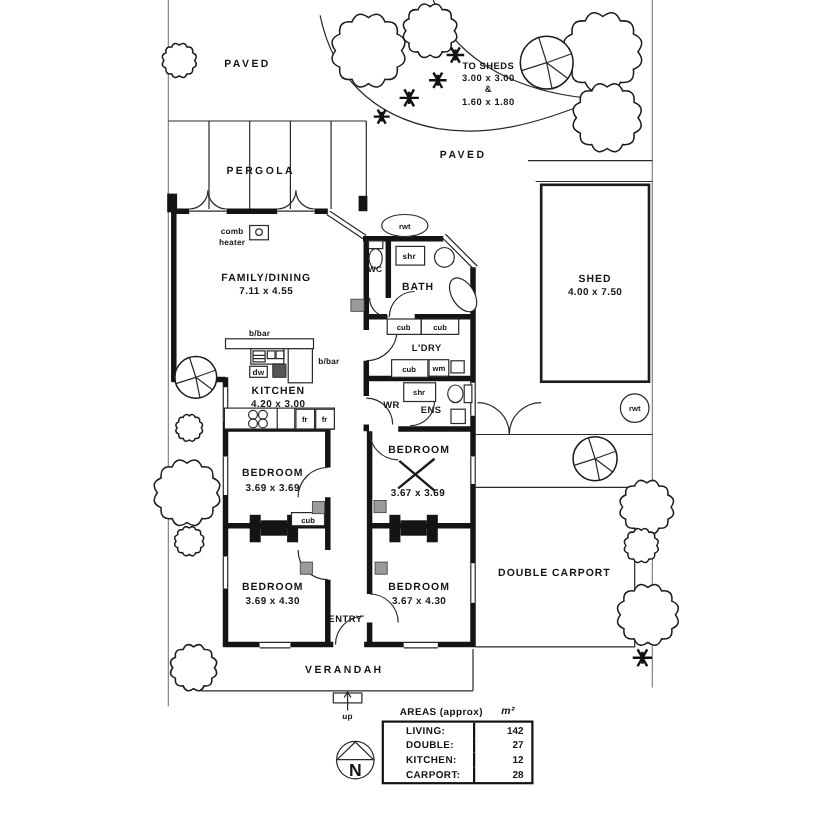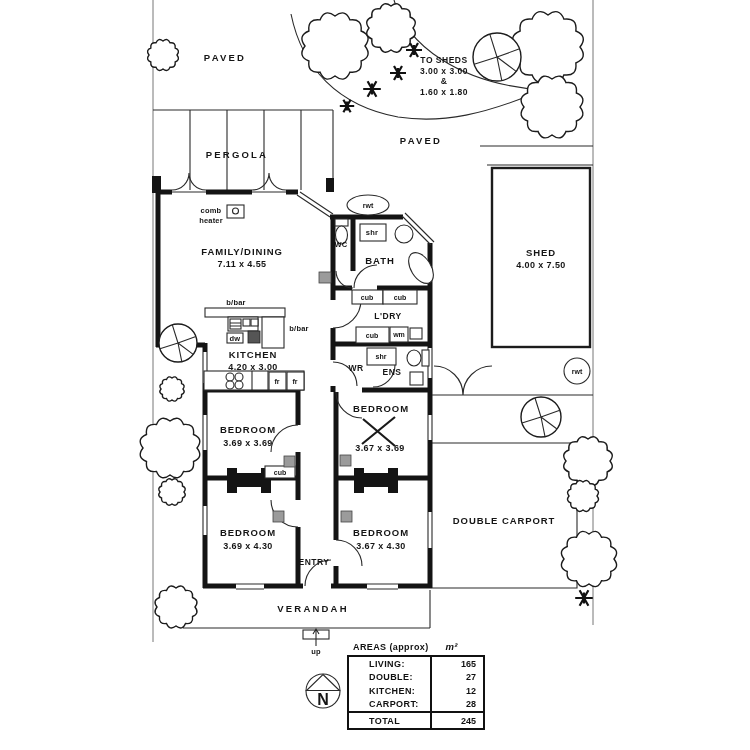--- a/index.html
+++ b/index.html
@@ -18,21 +18,21 @@
   .thin{stroke:#2a2a2a;stroke-width:1.1;fill:none;}
   .thin-w{stroke:#2a2a2a;stroke-width:1.1;fill:#fff;}
   .med{stroke:#1c1c1c;stroke-width:2.4;fill:none;}
   .bound{stroke:#777;stroke-width:1;fill:none;}
   .tree{stroke:#1c1c1c;stroke-width:1.4;fill:#fff;}
   .flower{stroke:#111;stroke-width:2.2;fill:none;}
   .grey-sq{fill:#9b9b9b;stroke:#444;stroke-width:.8;}
   .blk{fill:#141414;stroke:none;}
   
   .areas{position:absolute;left:347px;top:641px;width:138px;color:#111;}
-  .areas-head{display:flex;justify-content:flex-start;align-items:flex-end;
+  .areas-head{display:flex;justify-content:flex-end;align-items:flex-end;
               font-weight:700;font-size:9px;letter-spacing:.4px;padding:0 0 3px 6px;}
   .areas-head .unit{width:46px;text-align:center;font-size:9.5px;font-style:italic;}
   .abox{border:2px solid #111;background:#fff;}
   .arow{display:flex;height:13.5px;align-items:center;font-size:9px;font-weight:700;}
   .arow .lab{flex:1;padding-left:20px;letter-spacing:.4px;}
   .arow .val{width:44px;align-self:stretch;display:flex;align-items:center;
              justify-content:flex-end;padding-right:7px;border-left:2px solid #111;}
   .arow.total{border-top:2px solid #111;height:15px;}
 </style>
 </head>
@@ -281,33 +281,29 @@
 </svg>
 
 <div class="areas">
   <div class="areas-head">
     <span>AREAS (approx)</span>
     <span class="unit">m²</span>
   </div>
   <div class="abox">
     <div class="arow">
       <span class="lab">LIVING:</span>
-      <span class="val">165</span>
+      <span class="val">142</span>
     </div>
     <div class="arow">
       <span class="lab">DOUBLE:</span>
       <span class="val">27</span>
     </div>
     <div class="arow">
       <span class="lab">KITCHEN:</span>
       <span class="val">12</span>
     </div>
     <div class="arow">
       <span class="lab">CARPORT:</span>
       <span class="val">28</span>
     </div>
-    <div class="arow total">
-      <span class="lab">TOTAL</span>
-      <span class="val">245</span>
-    </div>
   </div>
 </div>
 </div>
 
 </body></html>

